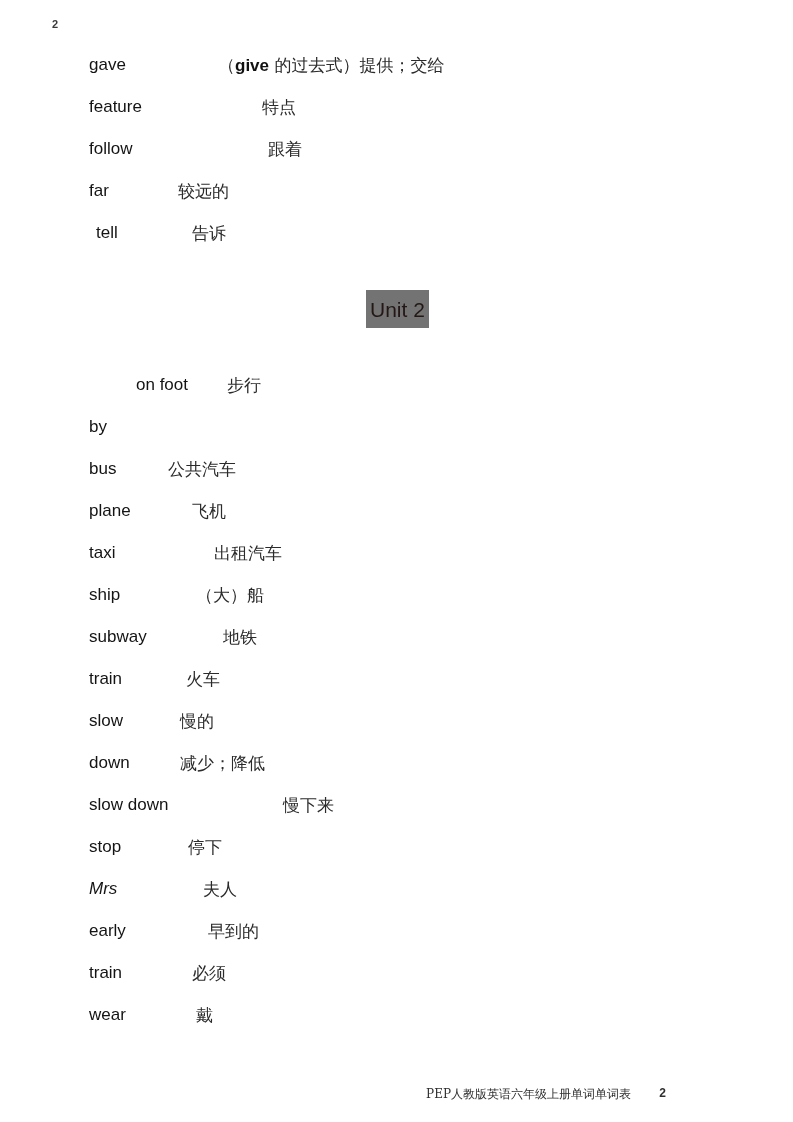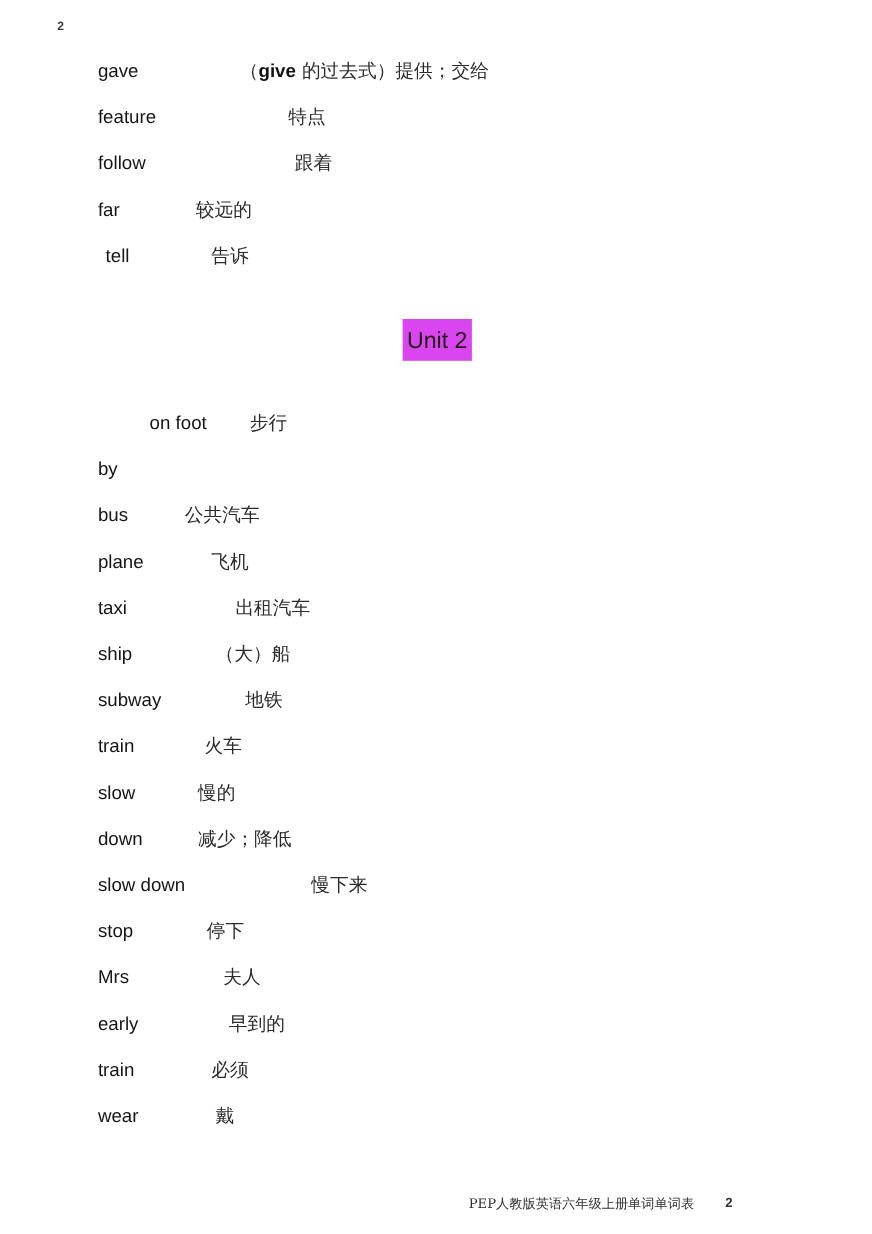--- a/index.html
+++ b/index.html
@@ -142,21 +142,21 @@
           <span class="term" style="left: 89px;">far</span>
           <span class="gloss" style="left: 178px; text-align: right;">较远的</span>
         </div>
         <div class="entry">
           <span class="term" style="left: 96px;">tell</span>
           <span class="gloss" style="left: 192px;">告诉</span>
         </div>
       </div>
 
     <div class="unit-block">
-      <div class="unit-heading" style="background: #d946ef; color: rgb(35, 24, 22); text-align: right;">Unit 2</div>
+      <div class="unit-heading" style="background: #737373; color: rgb(35, 24, 22); text-align: right;">Unit 2</div>
     </div>
 
     <div id="unit-list">
         <div class="entry">
           <span class="term" style="left: 89px; margin-left: 47px;">on foot</span>
           <span class="gloss" style="left: 227px;">步行</span>
         </div>
         <div class="entry">
           <span class="term" style="left: 89px;">by</span>
         </div>
@@ -194,21 +194,21 @@
         </div>
         <div class="entry">
           <span class="term" style="left: 89px;">slow down</span>
           <span class="gloss" style="left: 283px;">慢下来</span>
         </div>
         <div class="entry">
           <span class="term" style="left: 89px;">stop</span>
           <span class="gloss" style="left: 188px;">停下</span>
         </div>
         <div class="entry">
-          <span class="term" style="left: 89px;">Mrs</span>
+          <span class="term" style="left: 89px; font-style: italic;">Mrs</span>
           <span class="gloss" style="left: 203px;">夫人</span>
         </div>
         <div class="entry">
           <span class="term" style="left: 89px;">early</span>
           <span class="gloss" style="left: 208px;">早到的</span>
         </div>
         <div class="entry">
           <span class="term" style="left: 89px;">train</span>
           <span class="gloss" style="left: 192px;">必须</span>
         </div>

